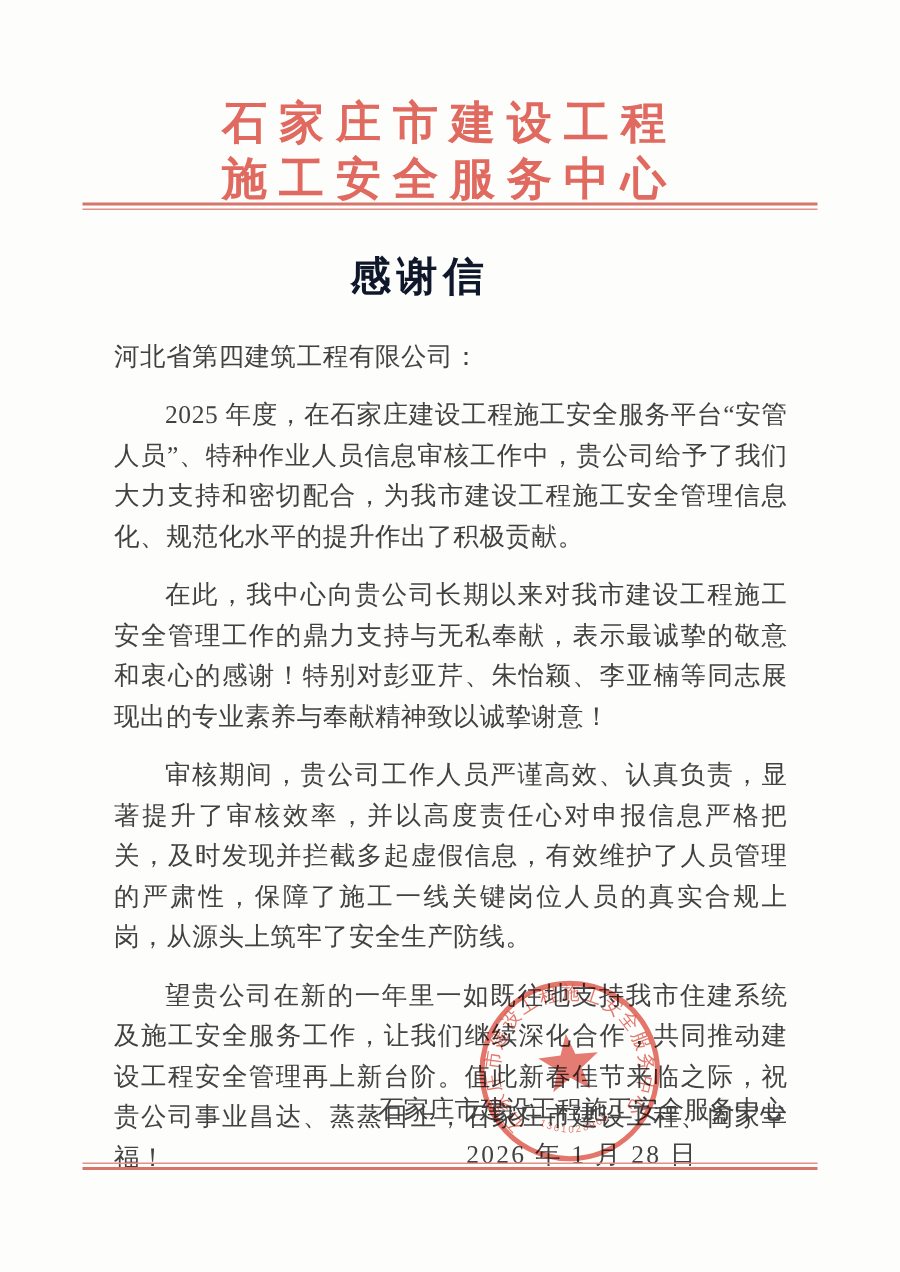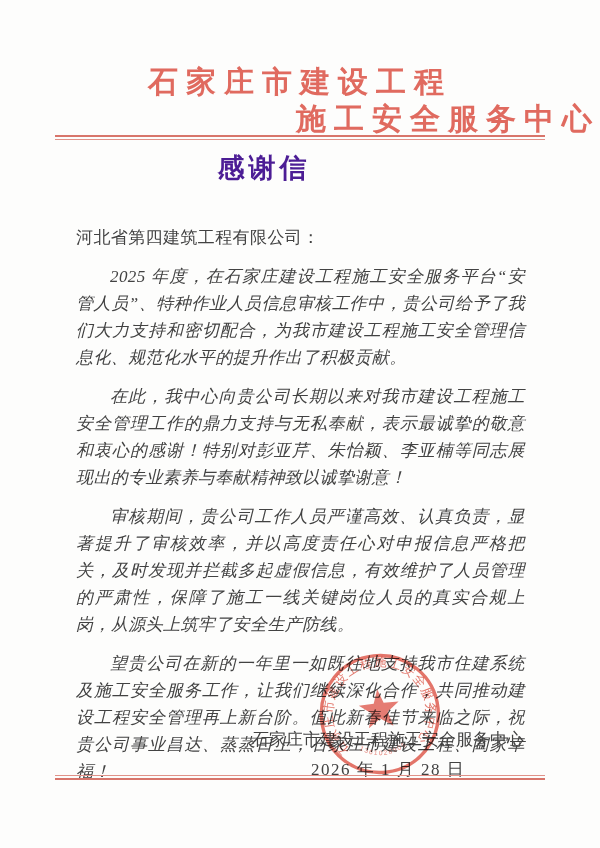--- a/index.html
+++ b/index.html
@@ -12,40 +12,40 @@
     position: relative; width: 600px; height: 848px;
     background: #fdfdfc; overflow: hidden;
   }
   .org-name {
     position: absolute; left: 0; width: 600px;
     text-align: center; font-weight: bold;
     color: #e06a5f; font-size: 30px; letter-spacing: 8px;
     white-space: nowrap;
   }
   .org-line1 { top: 62px; }
-  .org-line2 { top: 99px; text-align: right; }
+  .org-line2 { top: 99px; }
   .header-rule {
     position: absolute; top: 135px; left: 55px; right: 55px;
     height: 2px;
     border-top: 2.6px solid #d8756b;
     border-bottom: 1.2px solid #e09289;
   }
   .letter-title {
     position: absolute; top: 150px; left: 0; width: 528px;
-    margin: 0; text-align: center;
+    margin: 16px; text-align: center;
     font-size: 27px; letter-spacing: 4px;
-    color: #4c1d95; font-weight: 600;
+    color: #0f172a; font-weight: 600;
   }
   .letter-body {
     position: absolute; top: 212px; left: 64px; width: 473px;
     font-size: 17px; line-height: 27px; letter-spacing: 0.4px;
     color: #424242; text-align: justify;
   }
   .letter-body p { margin: 12px; }
-  .para { text-indent: 2em; font-style: italic; }
+  .para { text-indent: 2em; }
   .sign-area {
     position: absolute; top: 727px; right: 76px;
     text-align: center; font-size: 17px; line-height: 26px;
     color: #424242;
   }
   .sign-date { margin-top: 4px; letter-spacing: 1.5px; }
   .seal {
     position: absolute; left: 313px; top: 649px;
     width: 134px; height: 134px;
     mix-blend-mode: multiply; opacity: 0.9;

